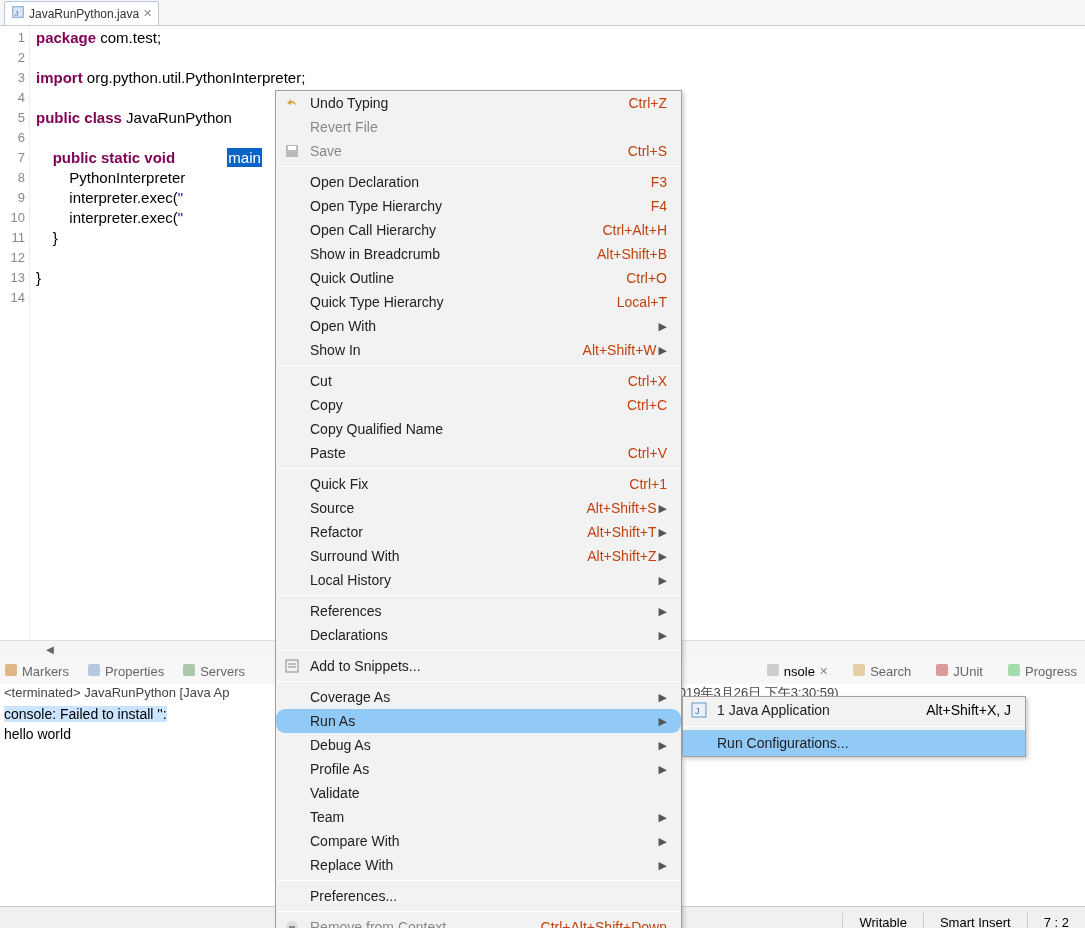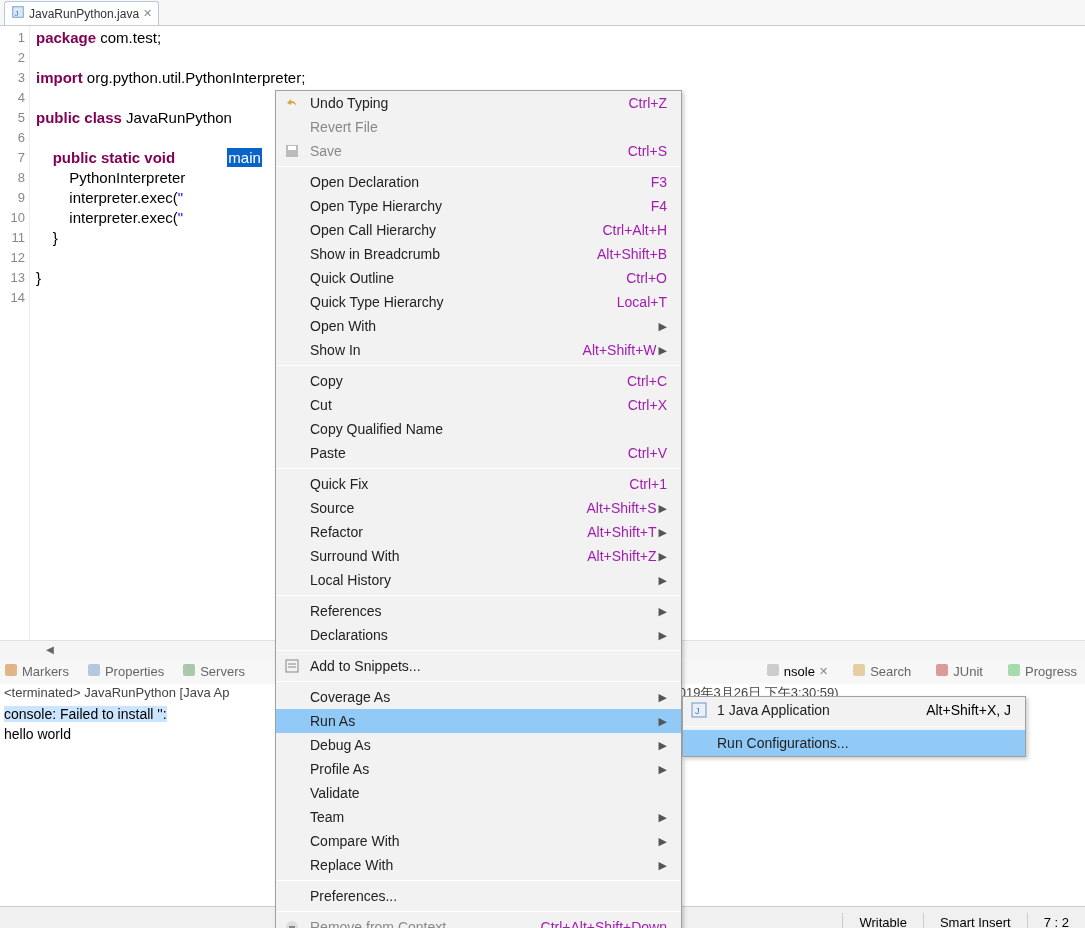--- a/index.html
+++ b/index.html
@@ -26,22 +26,22 @@
   .panelbar svg { width:14px; height:14px; }
   .terminfo { height:20px; padding-left:4px; color:#444; font-size:13px; }
   .consoleout { padding-left:4px; font-family: Consolas, monospace; font-size:14px; line-height:20px; }
   .consoleout .err { background:#cce5ff; color:#000; display:inline; }
   .statusbar { position:absolute; bottom:0; left:0; right:0; height:22px; background:#f0f0f0; border-top:1px solid #ccc; display:flex; justify-content:flex-end; font-size:13px; }
   .statusbar .cell { border-left:1px solid #ccc; padding:2px 16px;margin-top:6px; }
 
   .ctxmenu { position:absolute; top:90px; left:275px; width:407px; background:#f2f2f2; border:1px solid #a0a0a0; box-shadow:2px 2px 4px rgba(0,0,0,0.2); z-index:100; }
   .ctxmenu .row { height:24px; display:flex; align-items:center; padding-left:34px; padding-right:14px; position:relative; font-size:14px; color:#222; }
   .ctxmenu .row.disabled { color:#888; }
-  .ctxmenu .row.highlight { background:#91c9f7; }
-  .ctxmenu .row .sc { margin-left:auto; color:#a21caf; }
+  .ctxmenu .row.highlight { background:#91c9f7;border-radius:9px; }
+  .ctxmenu .row .sc { margin-left:auto; color:#c2410c; }
   .ctxmenu .row .arr { margin-left:auto; color:#555; font-size:11px; }
   .ctxmenu .row .sc + .arr, .ctxmenu .row .scwrap { display:flex; margin-left:auto; gap:2px; align-items:center; }
   .ctxmenu .sep { height:1px; margin:3px 1px; background:#d9d9d9; border-bottom:1px solid #fff; }
   .ctxmenu .row .ico { position:absolute; left:8px; top:4px; width:16px; height:16px; display:flex; align-items:center; justify-content:center; }
 
   .submenu { position:absolute; top:696px; left:682px; width:344px; background:#f2f2f2; border:1px solid #a0a0a0; box-shadow:2px 2px 4px rgba(0,0,0,0.2); z-index:101; }
   .submenu .row { height:26px; display:flex; align-items:center; padding-left:34px; padding-right:14px; position:relative; font-size:14px; color:#222; }
   .submenu .row.highlight { background:#91c9f7; }
   .submenu .row .sc { margin-left:auto; color:#000000; }
   .submenu .sep { height:1px; margin:3px 1px; background:#d9d9d9; border-bottom:1px solid #fff; }
@@ -225,26 +225,26 @@
     </div>
     <div class="row">
       <span>Show In</span>
       <span class="scwrap">
         <span class="sc">Alt+Shift+W</span>
         <span class="arr">▶</span>
       </span>
     </div>
     <div class="sep"></div>
     <div class="row">
+      <span>Cut</span>
+      <span class="sc">Ctrl+X</span>
+    </div>
+    <div class="row">
       <span>Copy</span>
       <span class="sc">Ctrl+C</span>
-    </div>
-    <div class="row">
-      <span>Cut</span>
-      <span class="sc">Ctrl+X</span>
     </div>
     <div class="row">
       <span>Copy Qualified Name</span>
     </div>
     <div class="row">
       <span>Paste</span>
       <span class="sc">Ctrl+V</span>
     </div>
     <div class="sep"></div>
     <div class="row">

